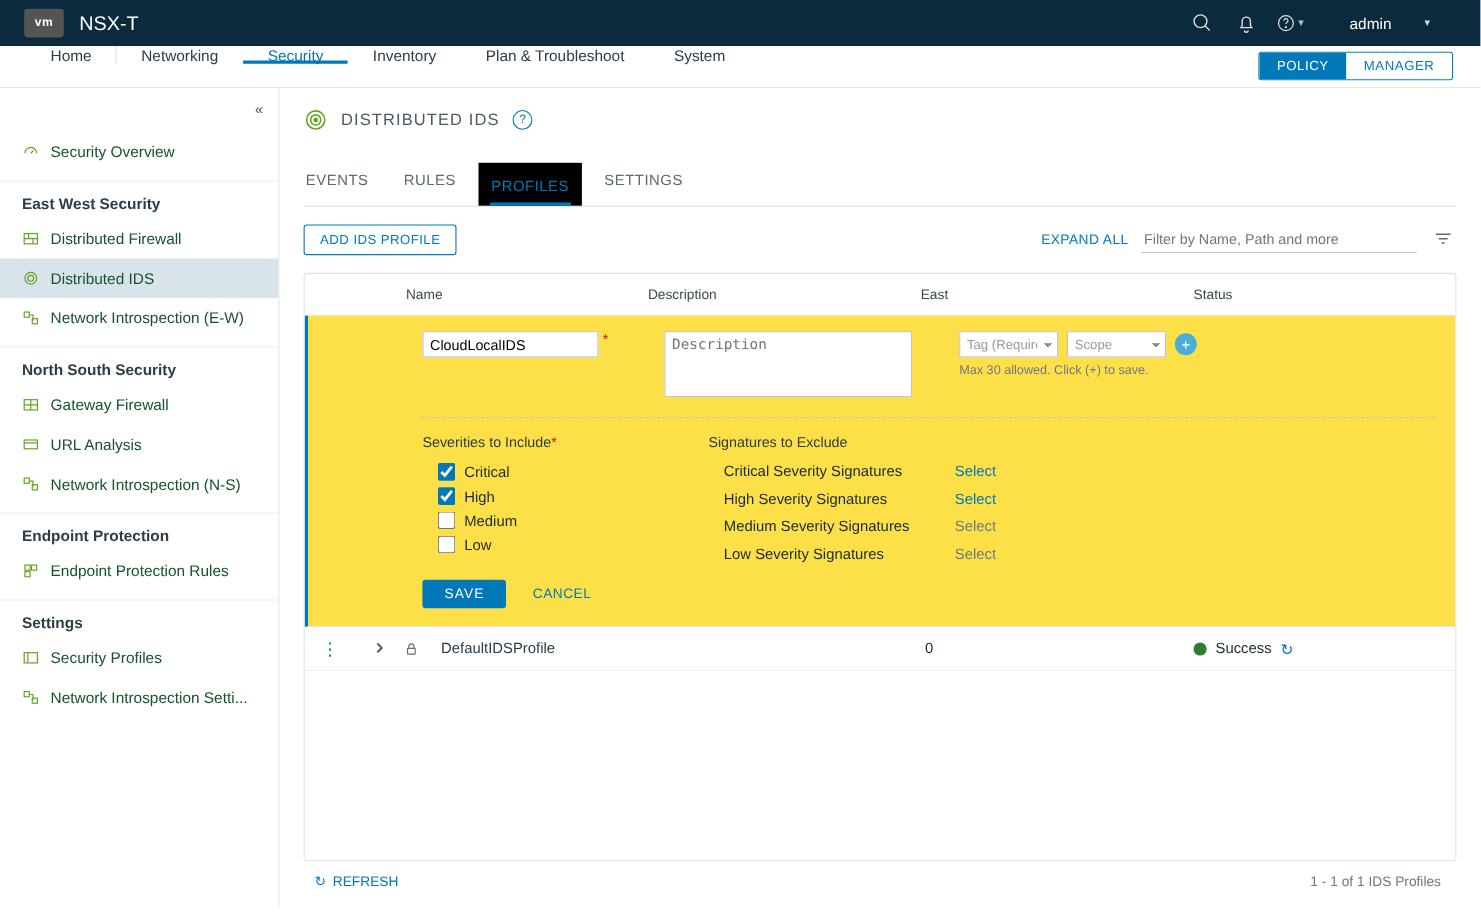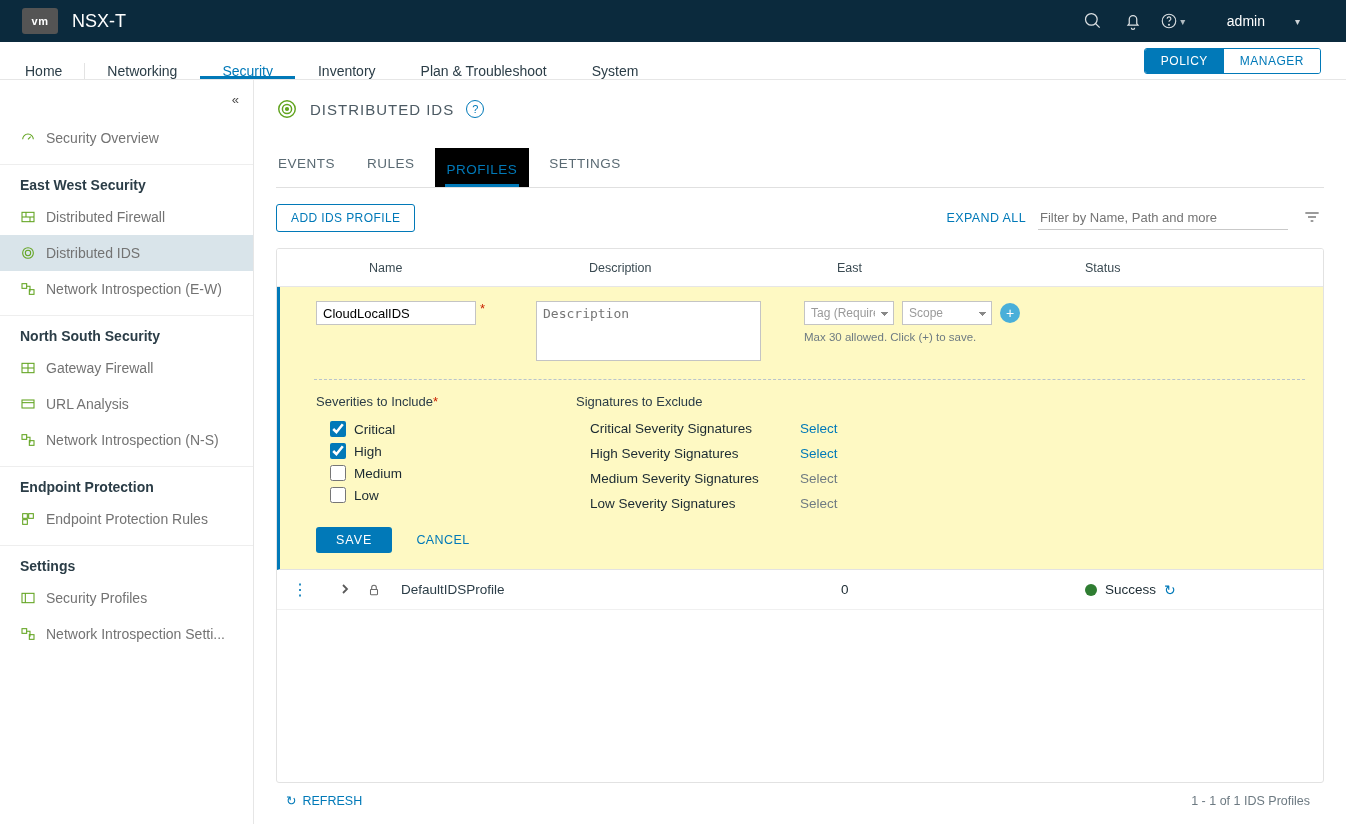--- a/index.html
+++ b/index.html
@@ -19,38 +19,38 @@
   .vm-logo { width: 36px; height: 26px; background: #545454; border-radius: 3px; display: flex; align-items: center; justify-content: center; font-size: 11px; font-weight: 700; color: #fff; letter-spacing: .5px; }
   .prod { margin-left: 14px; font-size: 18px; font-weight: 400; }
   .topbar .spacer { flex: 1; }
   .top-icon { width: 40px; height: 40px; display: flex; align-items: center; justify-content: center; opacity: .85; cursor: pointer; }
   .top-icon svg { stroke: #fff; fill: none; stroke-width: 1.5; }
   .help { display: flex; align-items: center; gap: 2px; }
   .user { margin-left: 34px; margin-right: 24px; font-size: 14px; display: flex; align-items: center; gap: 30px; }
   .chev { font-size: 10px; opacity: .8; }
 
   
-  .navbar { height: 38px; background: #fff; border-bottom: 1px solid #e6e6e6; display: flex; align-items: flex-end; padding-left: 3px; }
+  .navbar { height: 38px; background: #fff; border-bottom: 1px solid #e6e6e6; display: flex; align-items: flex-start; padding-left: 24px; }
   .nav-tab { padding: 0 22px; display: flex; align-items: center; font-size: 14px; color: #2b3d47; cursor: pointer; border-right: 1px solid transparent; }
   .nav-tab.sep { border-right: 1px solid #e3e3e3; }
   .nav-tab.active { color: var(--accent); font-weight: 400; box-shadow: inset 0 -3px 0 var(--accent); text-decoration: underline; }
   .navbar .spacer { flex: 1; }
   .mode { display: flex; border: 1px solid var(--accent); border-radius: 3px; overflow: hidden; margin: 5px 25px 5px 0; font-size: 12px; letter-spacing: .5px; }
   .mode div { padding: 5px 16px; cursor: pointer; }
   .mode .on { background: var(--accent); color: #fff; }
   .mode .off { color: var(--accent); background: #fff; }
 
   
   .body { display: flex; height: calc(100% - 96px); }
   .sidebar { width: 254px; border-right: 1px solid #e6e6e6; display: flex; flex-direction: column; position: relative; }
   .collapse { position: absolute; top: 12px; right: 14px; cursor: pointer; color: #4a4a4a; font-size: 13px; }
   .sb-group { border-bottom: 1px solid #eee; padding: 12px 0 8px; }
   .sb-top { padding-top: 40px; }
   .sb-head { padding: 0 20px 6px; font-size: 14px; color: #2b3d47; font-weight: 600; }
-  .sb-item { height: 36px; display: flex; align-items: center; padding: 0 20px; gap: 10px; cursor: pointer; font-size: 14px; color: #737373; }
+  .sb-item { height: 36px; display: flex; align-items: center; padding: 0 20px; gap: 10px; cursor: pointer; font-size: 14px; color: #14532d; }
   .sb-item.active { background: #d9e4ea; }
   .sb-item .ic { width: 16px; height: 16px; display: flex; align-items: center; justify-content: center; }
   .sb-item .ic svg { stroke: #62a420; fill: none; stroke-width: 1.6; }
 
   
   .content { flex: 1; padding: 18px 22px 12px 22px; display: flex; flex-direction: column; }
   .page-head { display: flex; align-items: center; gap: 12px; padding-bottom: 10px; }
   .page-head .ring { width: 22px; height: 22px; }
   .page-title { font-size: 15px; letter-spacing: 1px; color: #4c5a63; }
   .page-head .qmark { width: 18px; height: 18px; border: 1.2px solid var(--link); border-radius: 50%; color: var(--link); display: flex; align-items: center; justify-content: center; font-size: 11px; cursor: pointer; }
@@ -70,21 +70,21 @@
   
   .tbl { border: 1px solid #e2e2e2; border-radius: 3px; margin-top: 16px; flex: 1; display: flex; flex-direction: column; overflow: hidden; }
   .thead { display: flex; height: 38px; align-items: center; background: #fff; border-bottom: 1px solid #e6e6e6; font-size: 12.5px; color: #3a4a52; }
   .col-ctrl { width: 46px; }
   .col-exp  { width: 44px; }
   .col-name { width: 222px; padding-left: 2px; }
   .col-desc { width: 248px; }
   .col-tags { width: 248px; }
   .col-stat { flex: 1; }
 
-  .editor { background: #fef9c3; border-left: 3px solid var(--accent); padding: 14px 18px 16px 36px; border-bottom: 1px solid #e2e2e2; }
+  .editor { background: #fde047; border-left: 3px solid var(--accent); padding: 14px 18px 16px 104px; border-bottom: 1px solid #e2e2e2; }
   .row1 { display: flex; gap: 20px; align-items: flex-start; }
   .fld { display: flex; align-items: flex-start; gap: 4px; }
   .fld input[type=text] { height: 24px; border: 1px solid #c4c4c4; padding: 2px 6px; font-size: 13px; }
   .fld textarea { width: 225px; height: 60px; border: 1px solid #c4c4c4; padding: 4px 6px; font-size: 13px; resize: none; }
   .req { color: #c92100; font-size: 13px; }
   .tag-sel { height: 24px; border: 1px solid #c4c4c4; background: #fff; padding: 0 18px 0 6px; font-size: 12px; color: #9a9a9a; width: 90px; appearance: none; background-image: linear-gradient(45deg, transparent 50%, #888 50%), linear-gradient(135deg, #888 50%, transparent 50%); background-position: right 8px top 10px, right 4px top 10px; background-size: 4px 4px; background-repeat: no-repeat; }
   .plus { width: 20px; height: 20px; border-radius: 50%; background: #49afd9; color: #fff; display: flex; align-items: center; justify-content: center; font-size: 14px; cursor: pointer; }
   .hint { font-size: 11.5px; color: var(--muted); margin-top: 6px; }
   .divider { border-top: 1px dashed #b9c4cb; margin: 18px 0 14px -2px; }
   .sev-block { display: flex; gap: 60px; }

